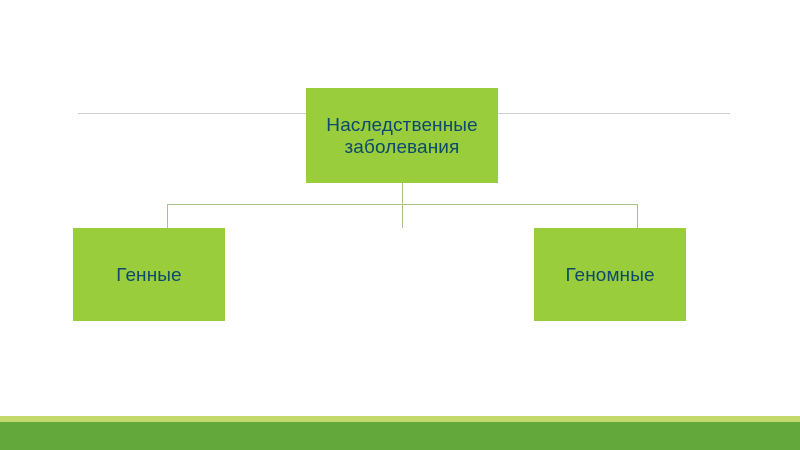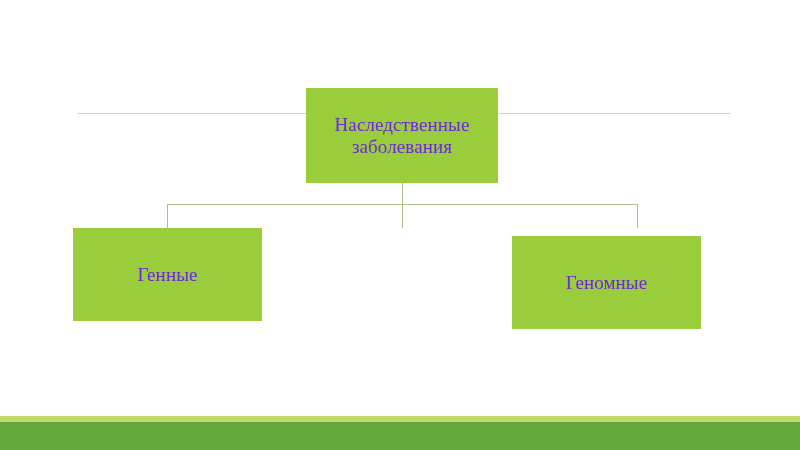--- a/index.html
+++ b/index.html
@@ -53,46 +53,45 @@
     height: 24px;
   }
   .conn-drop-left   { left: 167px; }
   .conn-drop-mid    { left: 402px; }
   .conn-drop-right  { left: 637px; }
 
   
   .node {
     position: absolute;
     background: #9acd3c;
-    color: #6d28d9;
+    color: #0c4a6e;
     display: flex;
     align-items: center;
     justify-content: center;
     text-align: center;
     font-size: 19px;
     line-height: 1.15;
     padding: 2px 6px;
     box-sizing: border-box;
     letter-spacing: 0.1px;
-    font-family: Liberation Serif, serif;
   }
   .node-root {
     left: 306px;
     top: 88px;
     width: 192px;
     height: 95px;
   }
   .node-child {
     top: 228px;
     height: 93px;
-    width: 189px;
+    width: 152px;
   }
   .node-child-1 { left: 73px; }
   .node-child-2 { left: 306px; }
-  .node-child-3 { left: 512px; margin-top: 8px; }
+  .node-child-3 { left: 534px; }
 
   
   .band {
     position: absolute;
     left: 0;
     width: 800px;
   }
   .band-light {
     top: 416px;
     height: 6px;

